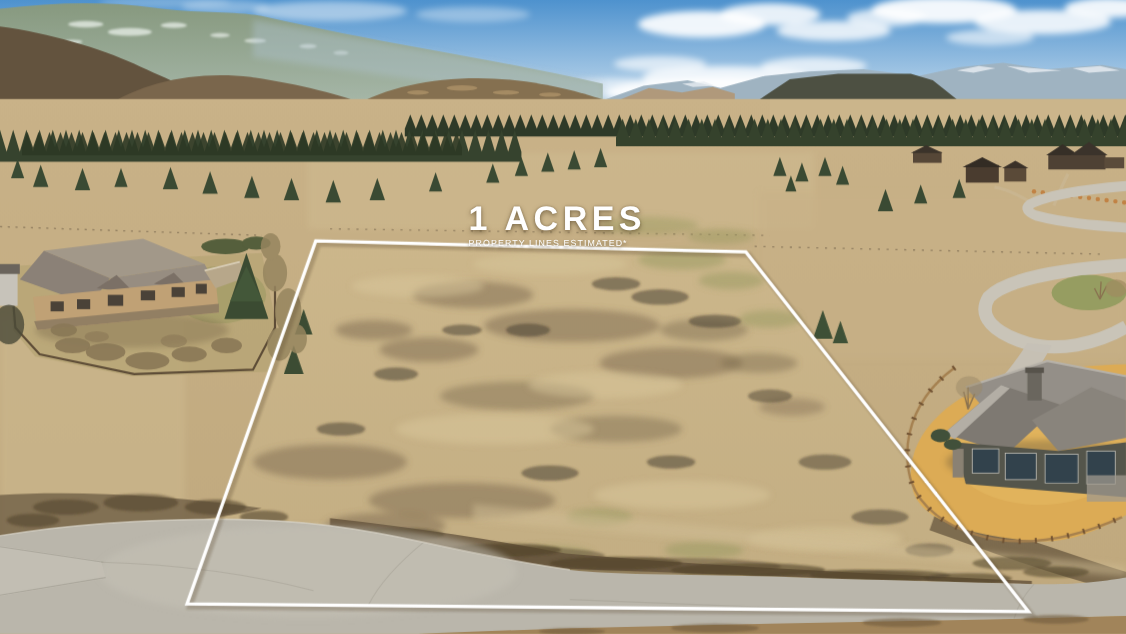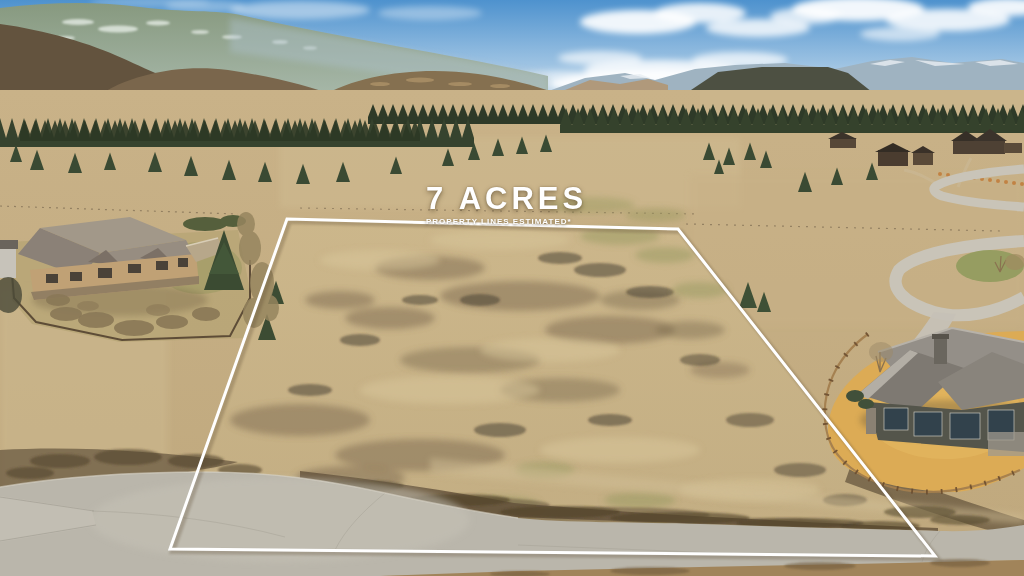--- a/index.html
+++ b/index.html
@@ -2,21 +2,21 @@
 <html><head>
 <meta charset="utf-8">
 <style>
   html,body{margin:0;padding:0;background:#222;}
   .stage{position:relative;width:1024px;height:576px;overflow:hidden;
          font-family:"Liberation Sans",sans-serif;background:#c6b086;}
   .stage svg{position:absolute;left:0;top:0;}
   .overlay-text{position:absolute;left:426px;top:183px;color:#fff;z-index:5;}
   .acreage{font-size:31px;font-weight:800;letter-spacing:4px;line-height:1;white-space:nowrap;
            text-shadow:0 2px 5px rgba(70,55,30,.55),0 0 2px rgba(90,70,40,.4);}
-  .disclaimer{margin-top:3px;font-size:8px;font-weight:700;letter-spacing:1px;white-space:nowrap;
+  .disclaimer{margin-top:3px;font-size:8px;font-weight:400;letter-spacing:1px;white-space:nowrap;
               text-shadow:0 1px 3px rgba(70,55,30,.65);}
 </style>
 </head>
 <body>
 
 <div class="stage">
 <svg width="1024" height="576" viewBox="0 0 1024 576">
   <defs>
     <linearGradient id="skyG" x1="0" y1="0" x2="0" y2="1">
       <stop offset="0" stop-color="#4e92ce"></stop>
@@ -368,16 +368,16 @@
         </g>
   </g>
 
   <g>
     <polygon id="pb-shadow" points="287,219 678,229 935,556 170,549" transform="translate(2.5,2.5)" fill="none" stroke="#5b4a33" stroke-width="5" opacity=".28" filter="url(#soft)"></polygon>
     <polygon id="pb-line" points="287,219 678,229 935,556 170,549" fill="none" stroke="#ffffff" stroke-width="3"></polygon>
   </g>
 </svg>
 
 <div class="overlay-text">
-  <div class="acreage">7 ACRES</div>
+  <div class="acreage">1 ACRES</div>
   <div class="disclaimer">PROPERTY LINES ESTIMATED*</div>
 </div>
 </div>
 
 </body></html>

